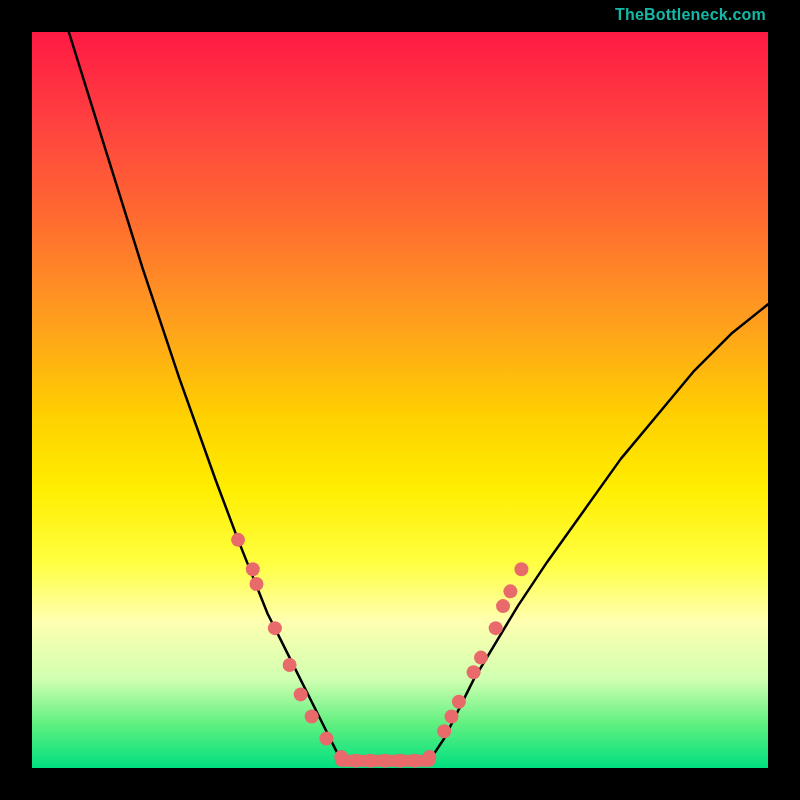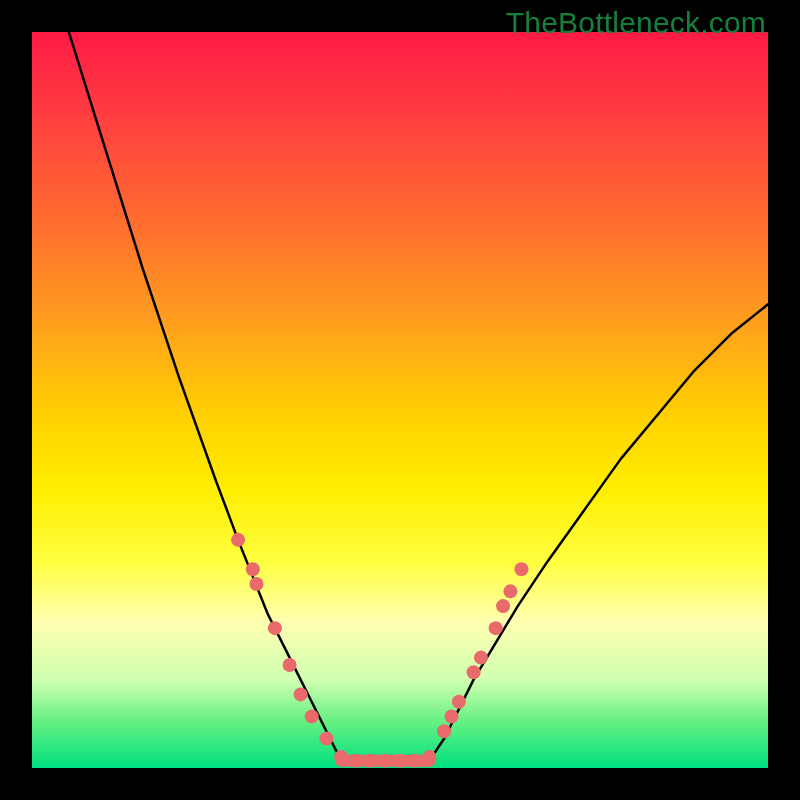--- a/index.html
+++ b/index.html
@@ -34,23 +34,23 @@
       #ffffb0 80%,
       #d0ffb0 88%,
       #60f080 94%,
       #00e080 100%
     );
   }
   .watermark {
     position: absolute;
     top: 6px;
     right: 34px;
-    color: #15803d;
-    font-size: 30px;
-    font-weight: 400;
+    color: #14b8a6;
+    font-size: 16px;
+    font-weight: 700;
     letter-spacing: 0.2px;
   }
   svg {
     position: absolute;
     left: 0;
     top: 0;
   }
 </style>
 </head>
 <body>

